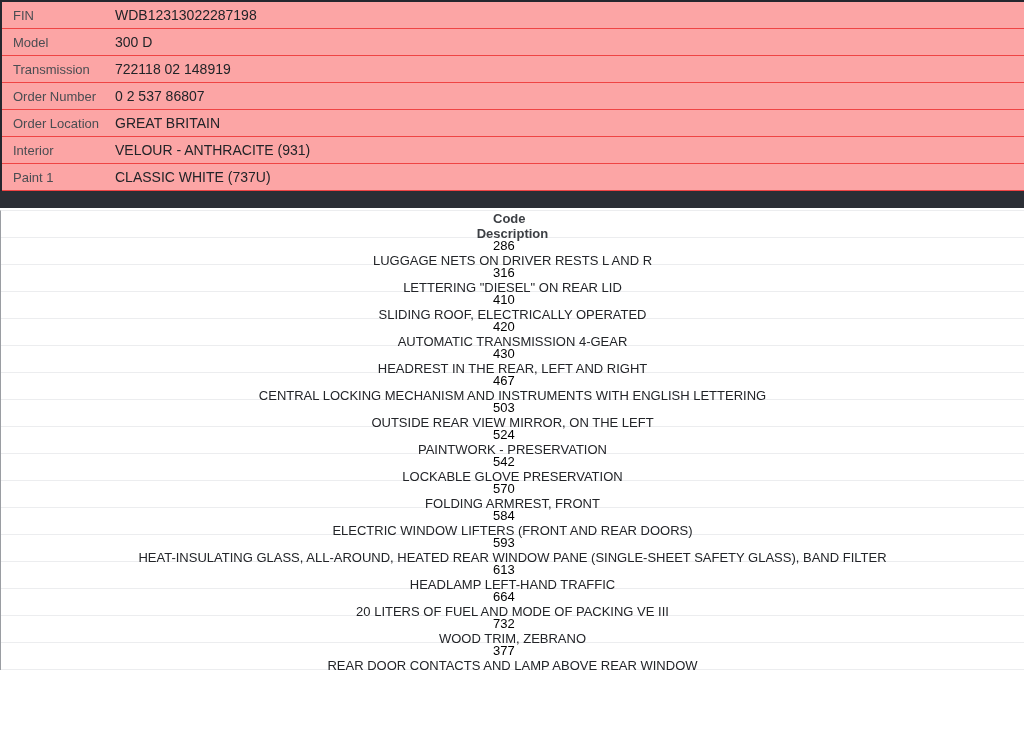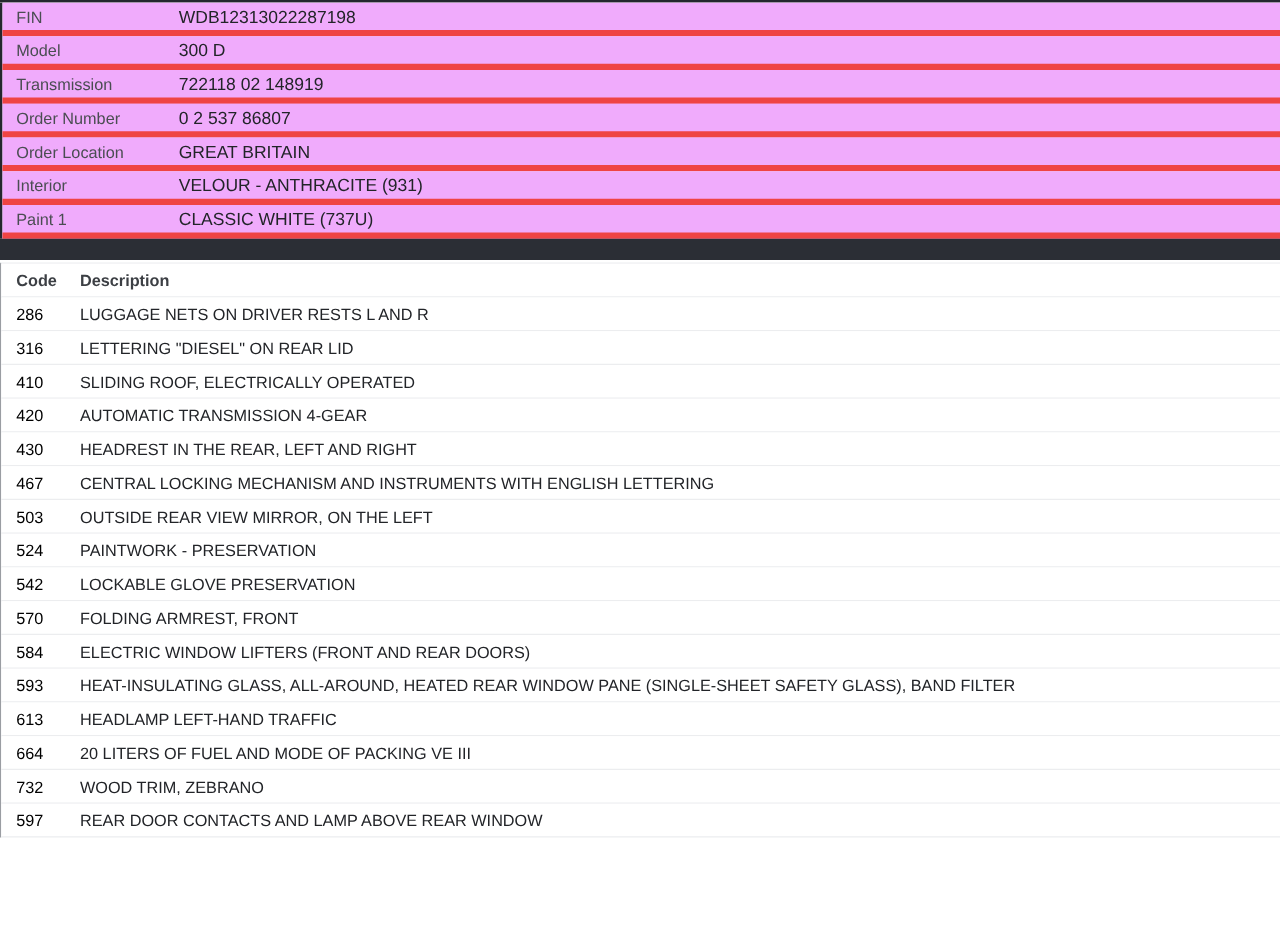--- a/index.html
+++ b/index.html
@@ -20,23 +20,22 @@
   
   .info-table {
     border-left: 2px solid #24272e;
     box-sizing: border-box;
   }
   .info-row {
     display: flex;
     align-items: center;
     height: 27px;
     box-sizing: border-box;
-    border-bottom: 5px solid #ef4444;
-    background: #f0abfc;
-    gap: 28px;
+    border-bottom: 1px solid #ef4444;
+    background: #fca5a5;
   }
   .info-row .label {
     width: 113px;
     padding-left: 11px;
     box-sizing: border-box;
     font-size: 13px;
     color: #4a4d52;
     flex: 0 0 auto;
     white-space: nowrap;
   }
@@ -60,20 +59,21 @@
     border-left: 1px solid #9a9da2;
     box-sizing: border-box;
   }
   .opt-row {
     display: flex;
     align-items: center;
     height: 27px;
     box-sizing: border-box;
     border-bottom: 1px solid #ecedef;
     background: #ffffff;
+    flex-direction: column;
   }
   .opt-row .code {
     width: 63px;
     padding-left: 12px;
     box-sizing: border-box;
     font-size: 13px;
     color: #000000;
     flex: 0 0 auto;
     white-space: nowrap;
   }
@@ -211,19 +211,19 @@
     <div class="code">664</div>
     <div class="desc">20 LITERS OF FUEL AND MODE OF PACKING VE III</div>
   </div>
 
   <div class="opt-row">
     <div class="code">732</div>
     <div class="desc">WOOD TRIM, ZEBRANO</div>
   </div>
 
   <div class="opt-row">
-    <div class="code">597</div>
+    <div class="code">377</div>
     <div class="desc">REAR DOOR CONTACTS AND LAMP ABOVE REAR WINDOW</div>
   </div>
 </div>
   </section>
 
 </div>
 
 </body></html>

